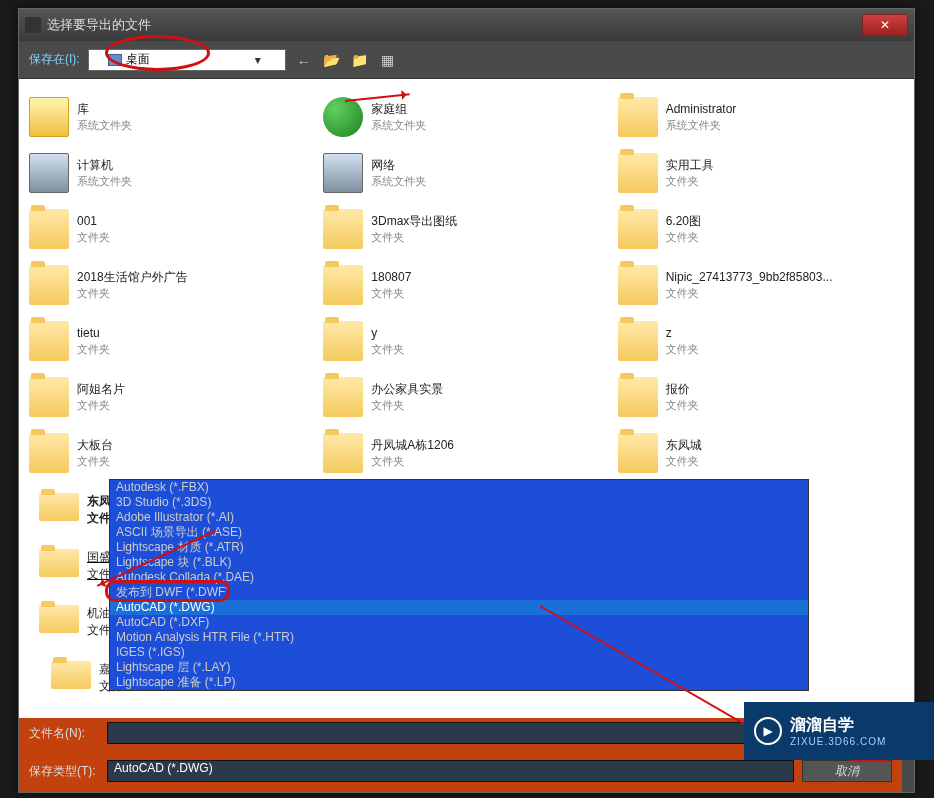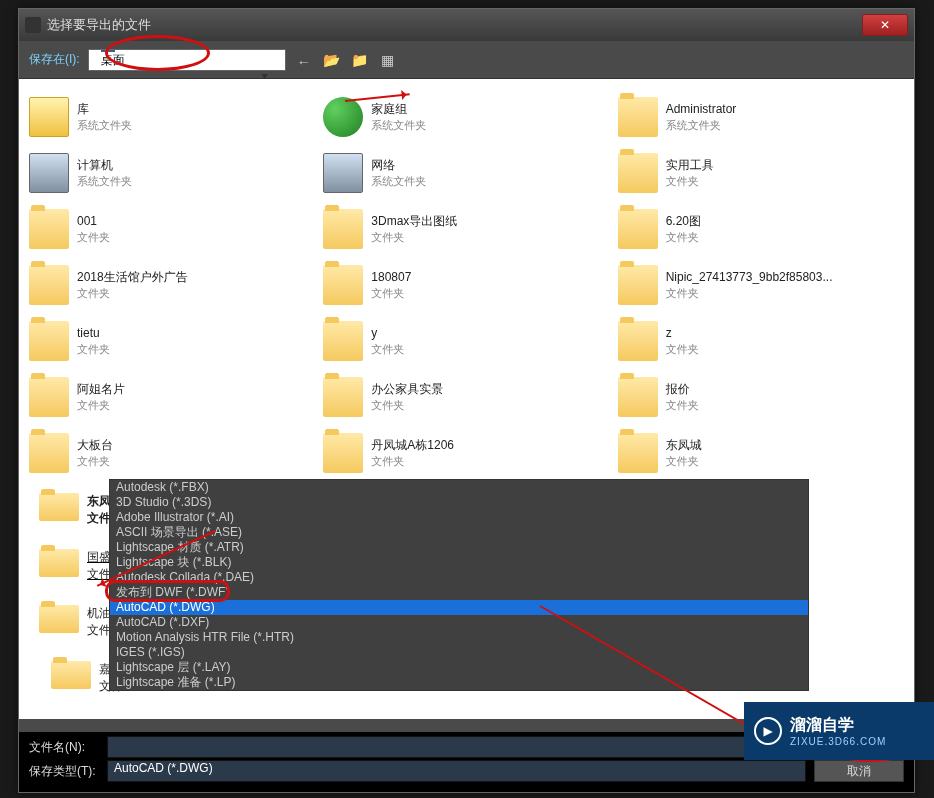--- a/index.html
+++ b/index.html
@@ -4,42 +4,42 @@
 <style>
 * { box-sizing: border-box; margin: 0; padding: 0; font-family: "Microsoft YaHei", sans-serif; }
 body { background: #1a1a1a; width: 934px; height: 798px; overflow: hidden; position: relative; }
 .dialog { position: absolute; left: 18px; top: 8px; width: 897px; height: 785px; background: #4a4a4a; border: 1px solid #666; box-shadow: 0 0 10px rgba(0,0,0,0.5); }
 .titlebar { height: 32px; background: linear-gradient(#555,#3a3a3a); display: flex; align-items: center; padding: 0 6px; color: #ddd; font-size: 13px; }
 .titlebar .icon-app { width: 16px; height: 16px; background: #333; border-radius: 2px; margin-right: 6px; }
 .titlebar .title { flex: 1; }
 .close-btn { width: 46px; height: 22px; background: linear-gradient(#d04040,#a02020); border: 1px solid #802020; border-radius: 2px; display: flex; align-items: center; justify-content: center; color: #fff; font-size: 12px; cursor: pointer; }
 .toolbar { height: 38px; background: #4a4a4a; display: flex; align-items: center; padding: 0 10px; gap: 8px; border-bottom: 1px solid #333; }
 .toolbar-label { color: #7dd3fc; font-size: 12px; }
-.location-combo { width: 198px; height: 22px; background: #fff; border: 1px solid #666; display: flex; align-items: flex-start; padding: 0 12px; font-size: 12px; flex-direction: column; }
+.location-combo { width: 198px; height: 22px; background: #fff; border: 1px solid #666; display: flex; align-items: center; padding: 0 19px; font-size: 12px; }
 .location-combo .drop { margin-left: auto; width: 16px; text-align: center; color: #333; }
 .tb-icon { width: 20px; height: 20px; display: flex; align-items: center; justify-content: center; color: #ccc; cursor: pointer; font-size: 14px; }
 .file-area { background: #fff; margin: 0 0 0 0; height: 640px; overflow: hidden; position: relative; }
 .file-grid { display: grid; grid-template-columns: repeat(3, 1fr); padding: 10px 6px; gap: 0; }
 .item { display: flex; align-items: center; height: 56px; padding: 2px 4px; }
 .item .icon { width: 40px; height: 40px; margin-right: 8px; flex-shrink: 0; }
 .item .txt { display: flex; flex-direction: column; font-size: 12px; color: #222; line-height: 1.3; }
 .item .sub { color: #888; font-size: 11px; }
 .folder-icon { background: linear-gradient(#ffe9a8,#f5c95e); border-radius: 2px; position: relative; }
 .folder-icon::before { content:''; position:absolute; top:-4px; left:2px; width:14px; height:6px; background:#f5c95e; border-radius:2px 2px 0 0; }
 .lib-icon { background: linear-gradient(#fff3b0,#f0c040); border-radius: 2px; border:1px solid #d0a020; }
 .pc-icon { background: linear-gradient(#d0e0f0,#8090a0); border: 1px solid #666; border-radius:2px; }
 .net-icon { background: radial-gradient(circle at 30% 30%, #60d060, #208020); border-radius: 50%; }
-.dropdown-list { position: absolute; left: 90px; top: 400px; width: 700px; background: #404040; color: #ccc; font-family: "Consolas", monospace; font-size: 12px; line-height: 1.25; border: 1px solid #333; z-index: 10; }
+.dropdown-list { position: absolute; left: 90px; top: 400px; width: 700px; background: #1d4ed8; color: #ccc; font-family: "Consolas", monospace; font-size: 12px; line-height: 1.25; border: 1px solid #333; z-index: 10; }
 .dropdown-list .opt { padding: 0 6px; white-space: nowrap; }
 .dropdown-list .opt.sel { background: #1a6fd8; color: #fff; }
-.bottom-bar { position: absolute; left:0; right:0; bottom:0; padding: 4px 10px 10px 10px; background:#000000; display:flex; flex-direction:column; gap:2px; }
+.bottom-bar { position: absolute; left:0; right:12px; bottom:0; padding: 4px 10px 10px 10px; background:#c2410c; display:flex; flex-direction:column; gap:16px; }
 .row { display:flex; align-items:center; gap:8px; }
 .row label { color:#ddd; font-size:12px; width:70px; }
 .row input, .row .combo { flex:1; height:22px; background:#2a3a4a; border:1px solid #111; color:#fff; font-size:12px; padding:0 6px; font-family:"Consolas",monospace; }
-.btn { width:90px; height:22px; background:#555; border:1px solid #333; color:#ddd; font-size:12px; cursor:pointer; }
+.btn { width:90px; height:22px; background:#555; border:1px solid #333; color:#ddd; font-size:12px; cursor:pointer;font-style:italic; }
 .annot-circle { position:absolute; border:3px solid #d01010; border-radius:50%; pointer-events:none; z-index:50; }
 .annot-arrow { position:absolute; background:#d01010; height:2px; transform-origin:left center; z-index:50; }
 .annot-arrow::after { content:''; position:absolute; right:-2px; top:-4px; border:5px solid transparent; border-left-color:#d01010; }
 .watermark { position:absolute; right:0; bottom:38px; width:190px; height:58px; background:#0a3a6a; display:flex; align-items:center; gap:8px; padding:0 10px; z-index:60; }
 .watermark .play { width:28px; height:28px; border:2px solid #fff; border-radius:50%; display:flex; align-items:center; justify-content:center; color:#fff; font-size:12px; }
 .watermark .wt { color:#fff; font-size:16px; font-weight:bold; }
 .watermark .wu { color:#a0d0ff; font-size:10px; letter-spacing:1px; }
 .partial-row { display:flex; padding-left:10px; }
 .partial-item { display:flex; align-items:flex-start; height:30px; padding:2px 4px; }
 .partial-item .icon { width:40px; height:28px; margin-right:8px; }

